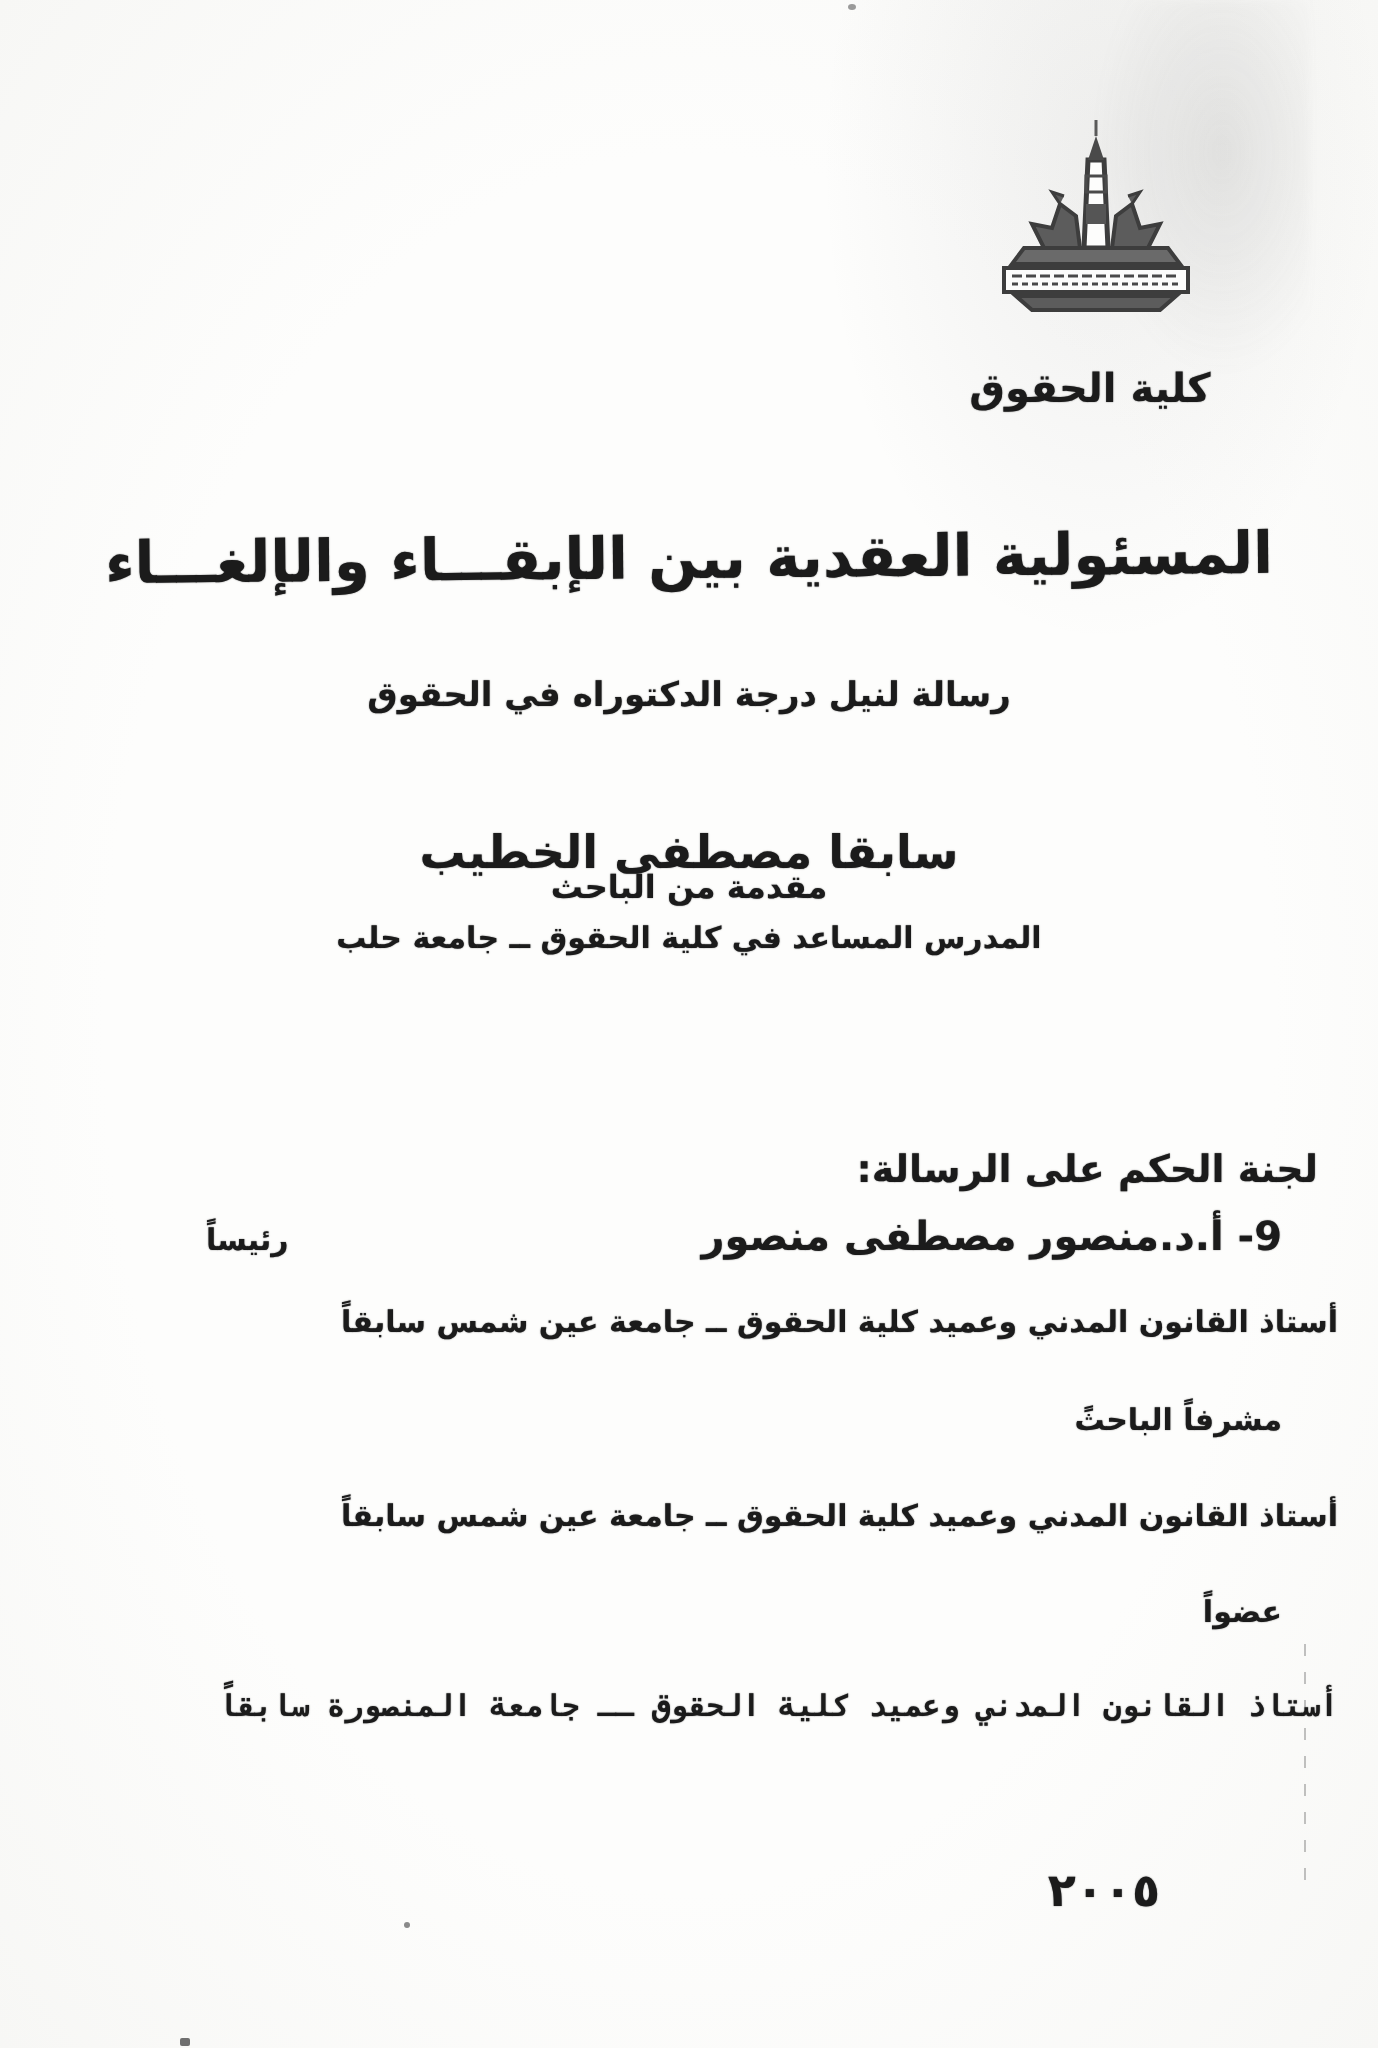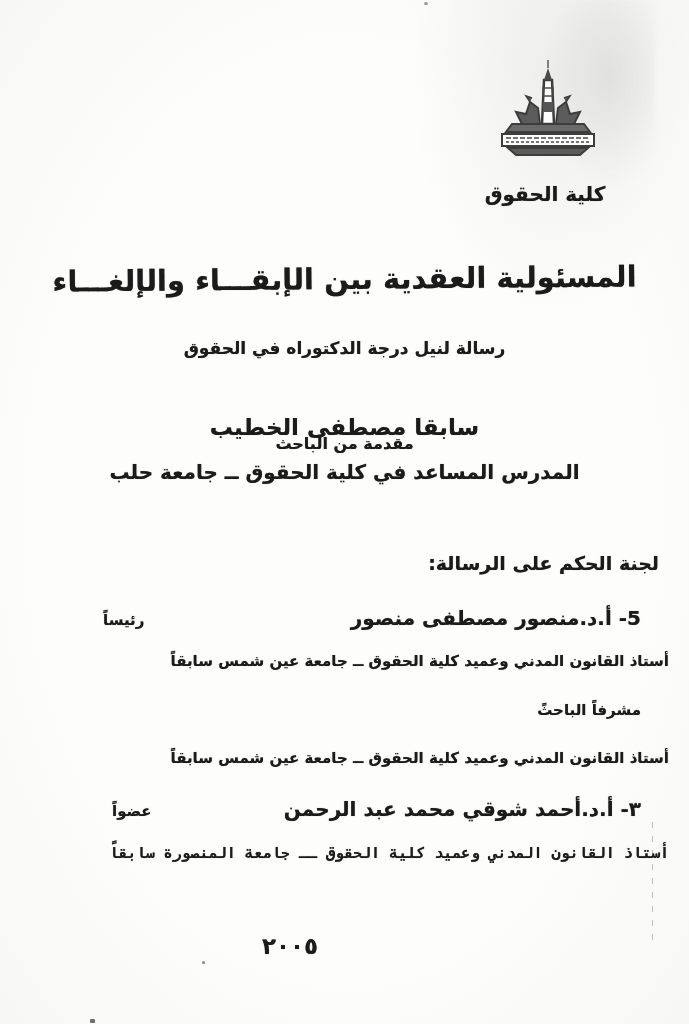--- a/index.html
+++ b/index.html
@@ -24,35 +24,35 @@
   }
   .centered{left:0;right:0;text-align:center;}
   
   .emblem{left:492px;top:58px;width:112px;height:110px;}
   .faculty-label{top:182px;left:470px;width:150px;text-align:center;font-size:20px;}
   
   .thesis-title{top:262px;font-size:29px;letter-spacing:0.5px;transform:rotate(-0.5deg);}
   .thesis-subtitle{top:338px;font-size:17px;}
   .presented-by{top:396px;font-size:16px;margin-top:38px;}
   .author-name{top:414px;font-size:23px;}
-  .author-title{top:460px;font-size:20px;}
+  .author-title{top:460px;font-size:15px;}
   
-  .committee-heading{top:552px;right:30px;font-size:19px;}
+  .committee-heading{top:574px;right:30px;font-size:19px;}
   .member-row{display:flex;justify-content:space-between;align-items:baseline;direction:rtl;}
   .member-name{font-size:20px;}
   .member-role{font-size:15px;}
   .row-1{top:606px;right:48px;width:538px;}
   .row-2{top:701px;right:48px;width:616px;}
   .row-3{top:797px;right:48px;width:529px;}
   .member-affiliation{right:20px;font-size:15px;}
   .affil-1{top:652px;}
   .affil-2{top:749px;}
   .affil-3{top:844px;font-family:Liberation Mono, monospace;}
   
-  .year{top:933px;left:0;width:580px;text-align:center;font-size:23px;letter-spacing:7px;}
+  .year{top:933px;left:0;width:580px;text-align:right;font-size:23px;letter-spacing:7px;}
   
   .smudge{left:545px;top:0;width:110px;height:190px;
     background:radial-gradient(ellipse at 60% 40%, rgba(100,100,100,0.12), rgba(0,0,0,0) 70%);
     filter:blur(2px);}
   .vline{left:652px;top:822px;width:1px;height:120px;
     background:repeating-linear-gradient(to bottom,rgba(120,120,120,.45) 0 6px,rgba(0,0,0,0) 6px 14px);}
   .speck-a{left:90px;top:1019px;width:5px;height:4px;background:#6f6f6f;border-radius:1px;}
   .speck-b{left:202px;top:961px;width:3px;height:3px;background:#8a8a8a;border-radius:50%;}
   .speck-c{left:424px;top:2px;width:4px;height:3px;background:#9a9a9a;border-radius:50%;}
 </style>
@@ -96,31 +96,30 @@
 
   <div class="abs ink centered thesis-title">المسئولية العقدية بين الإبقـــاء والإلغـــاء</div>
   <div class="abs ink centered thesis-subtitle">رسالة لنيل درجة الدكتوراه في الحقوق</div>
   <div class="abs ink centered presented-by">مقدمة من الباحث</div>
   <div class="abs ink centered author-name">سابقا مصطفى الخطيب</div>
   <div class="abs ink centered author-title">المدرس المساعد في كلية الحقوق ــ جامعة حلب</div>
 
   <div class="abs ink committee-heading">لجنة الحكم على الرسالة:</div>
 
   <div class="abs member-row row-1">
-    <span class="ink member-name">5- أ.د.منصور مصطفى منصور</span>
+    <span class="ink member-name">9- أ.د.منصور مصطفى منصور</span>
     <span class="ink member-role">رئيساً</span>
   </div>
   <div class="abs ink member-affiliation affil-1">أستاذ القانون المدني وعميد كلية الحقوق ــ جامعة عين شمس سابقاً</div>
 
   <div class="abs member-row row-2">
     <span class="ink member-role">مشرفاً الباحثً</span>
   </div>
   <div class="abs ink member-affiliation affil-2">أستاذ القانون المدني وعميد كلية الحقوق ــ جامعة عين شمس سابقاً</div>
 
   <div class="abs member-row row-3">
-    <span class="ink member-name">٣- أ.د.أحمد شوقي محمد عبد الرحمن</span>
     <span class="ink member-role">عضواً</span>
   </div>
   <div class="abs ink member-affiliation affil-3">أستاذ القانون المدني وعميد كلية الحقوق ــ جامعة المنصورة سابقاً</div>
 
   <div class="abs ink year">٢٠٠٥</div>
 
 </div>
 
 </body></html>

